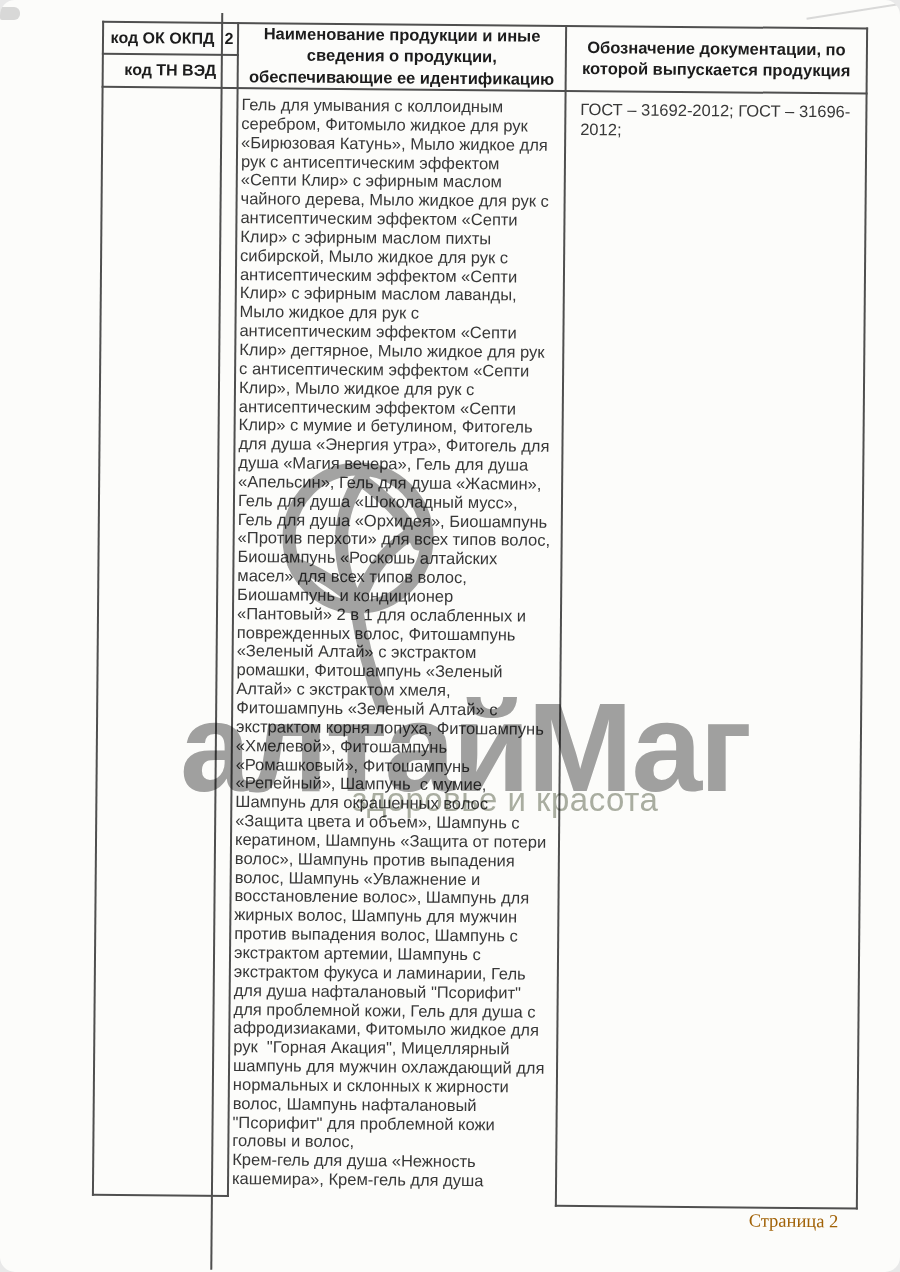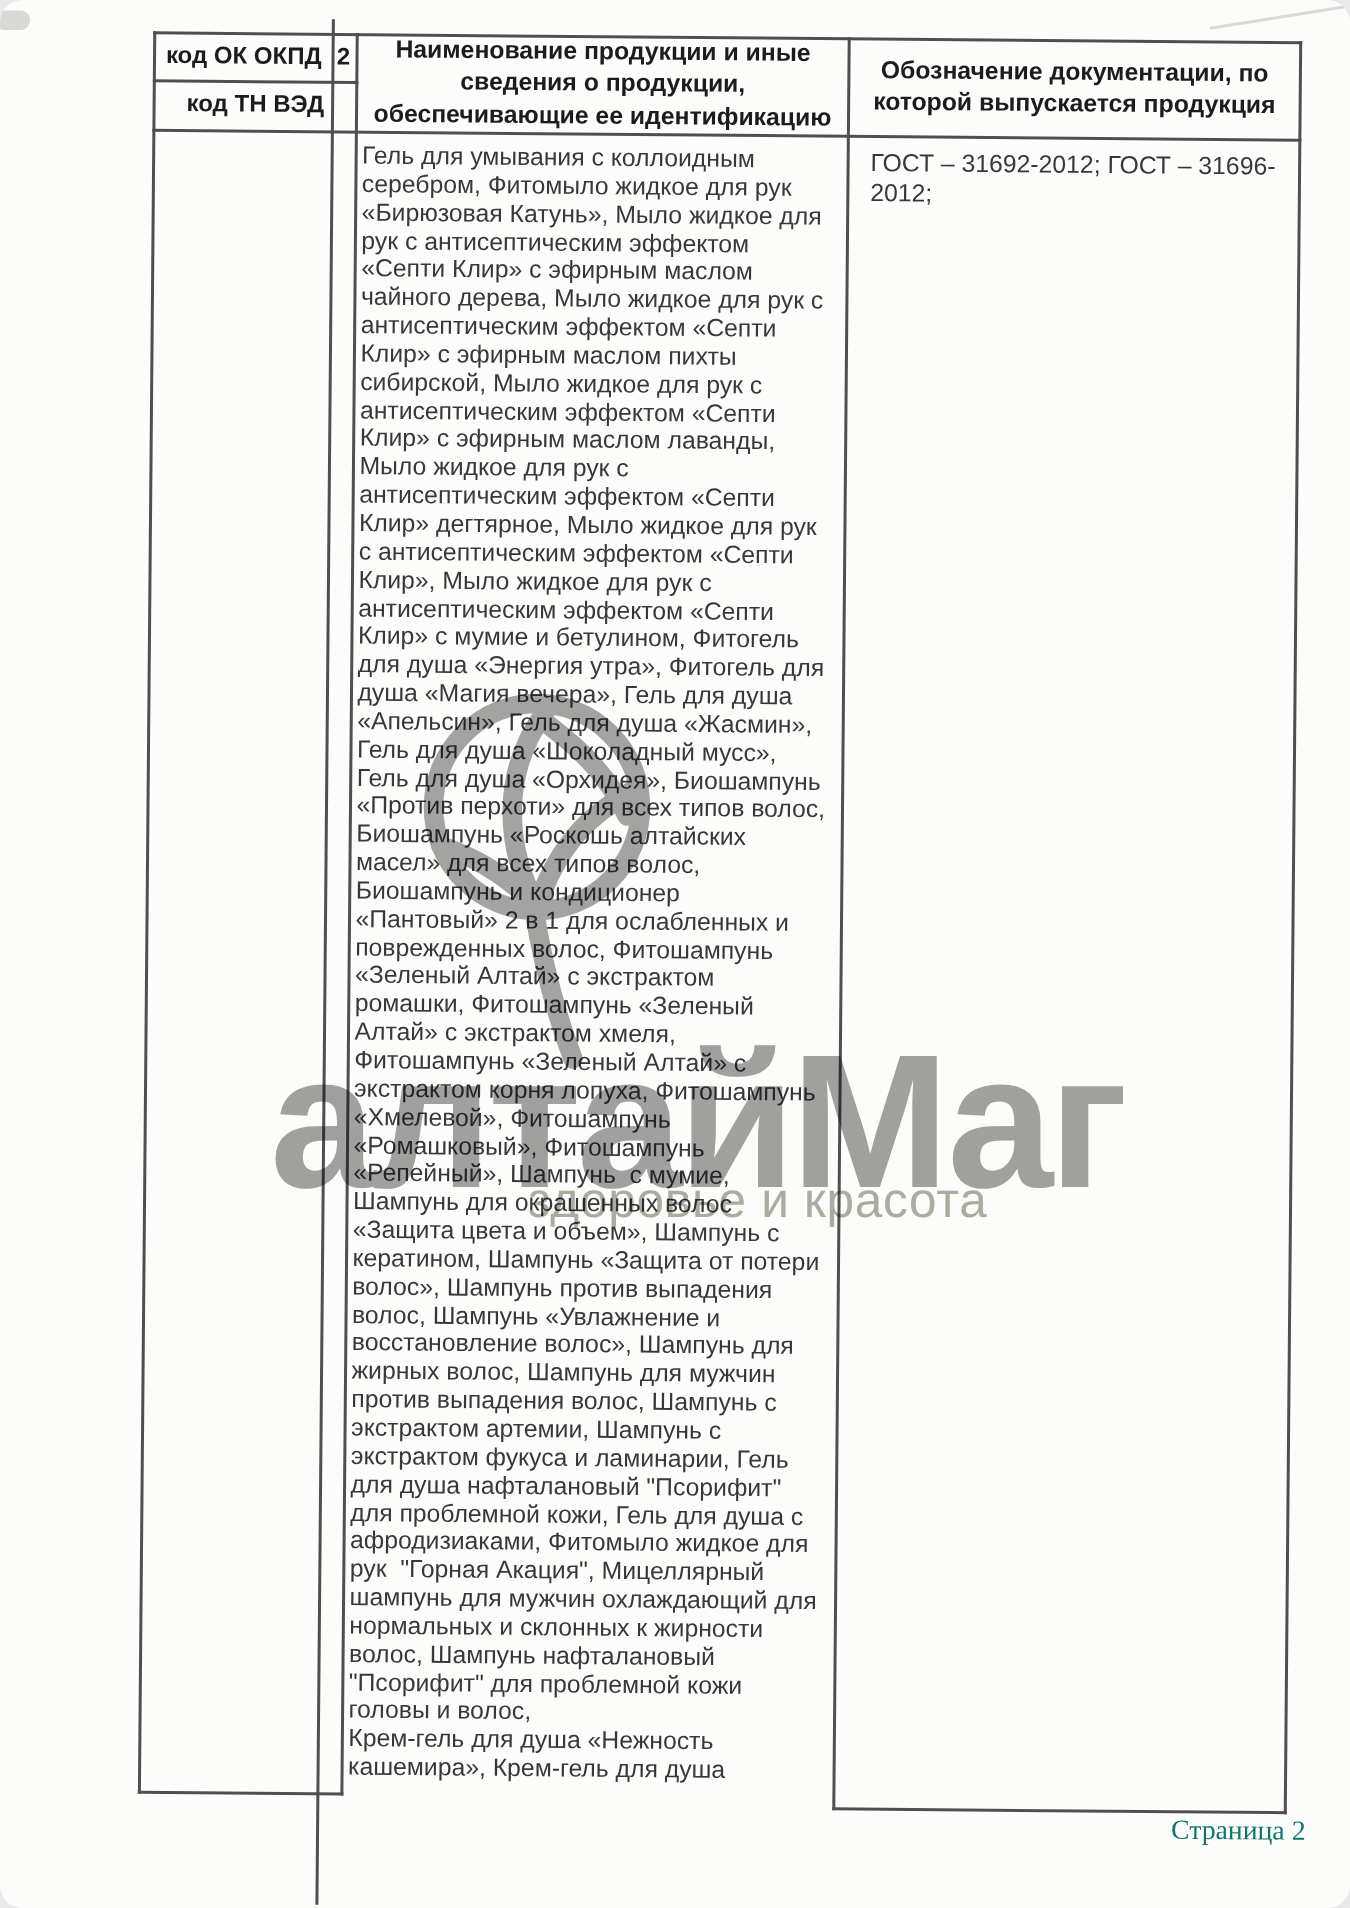--- a/index.html
+++ b/index.html
@@ -24,21 +24,21 @@
   }
   .hdr-cell .line{white-space:pre-wrap;}
   .h-small{font-size:16px;line-height:20px;}
   .h-mid{font-size:16.5px;line-height:21.5px;}
   .body-text{
     position:absolute;color:#383838;font-size:16.5px;line-height:18.85px;
   }
   .body-text .line{white-space:pre-wrap;}
   .page-number{
     position:absolute;left:754px;top:1208px;width:110px;
-    font-family:"Liberation Serif",serif;font-size:18.5px;color:#0f766e;margin-left:32px;
+    font-family:"Liberation Serif",serif;font-size:18.5px;color:#a16207;
   }
   
   .watermark-layer{
     position:absolute;left:0;top:0;width:880px;height:1272px;
     mix-blend-mode:multiply;pointer-events:none;z-index:5;
   }
   .wm-word{
     position:absolute;left:180px;top:684px;
     font-size:127px;font-weight:700;letter-spacing:-3px;line-height:1;
     color:#a2a2a2;white-space:nowrap;

